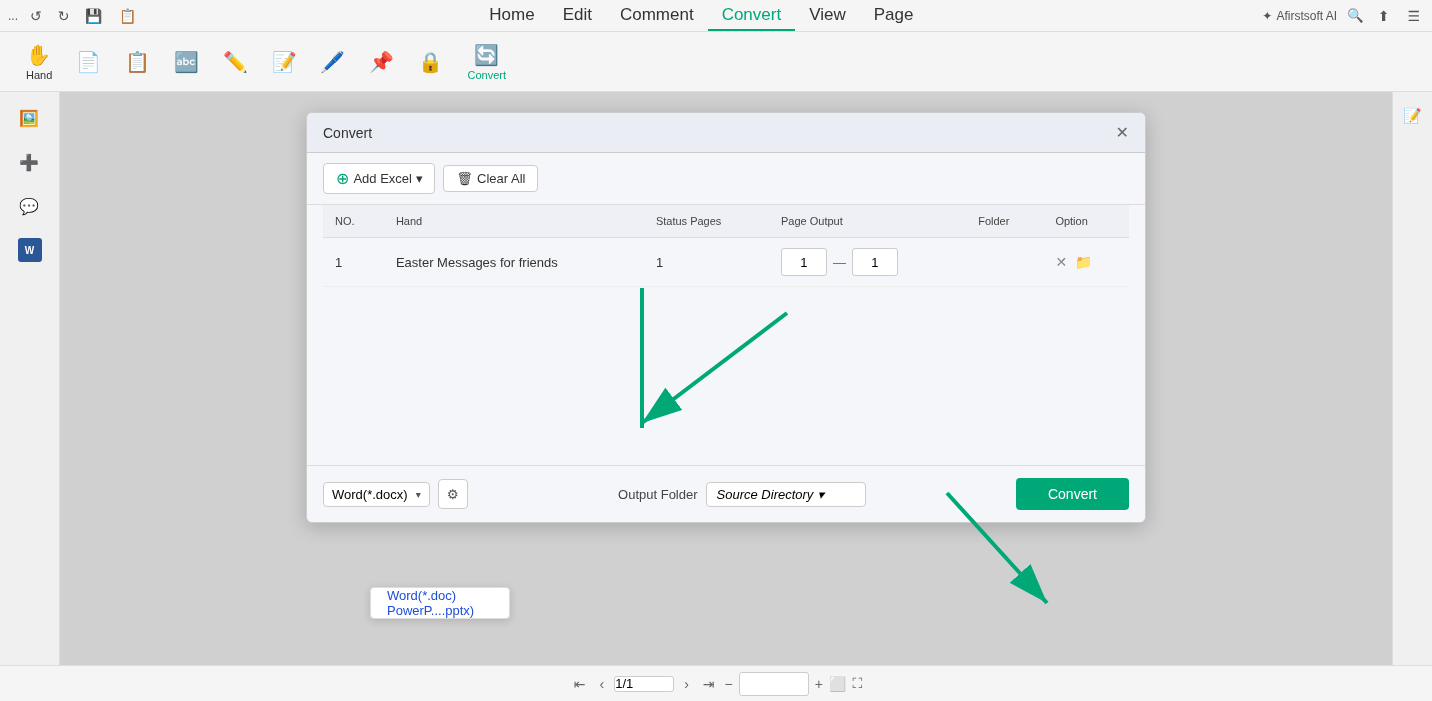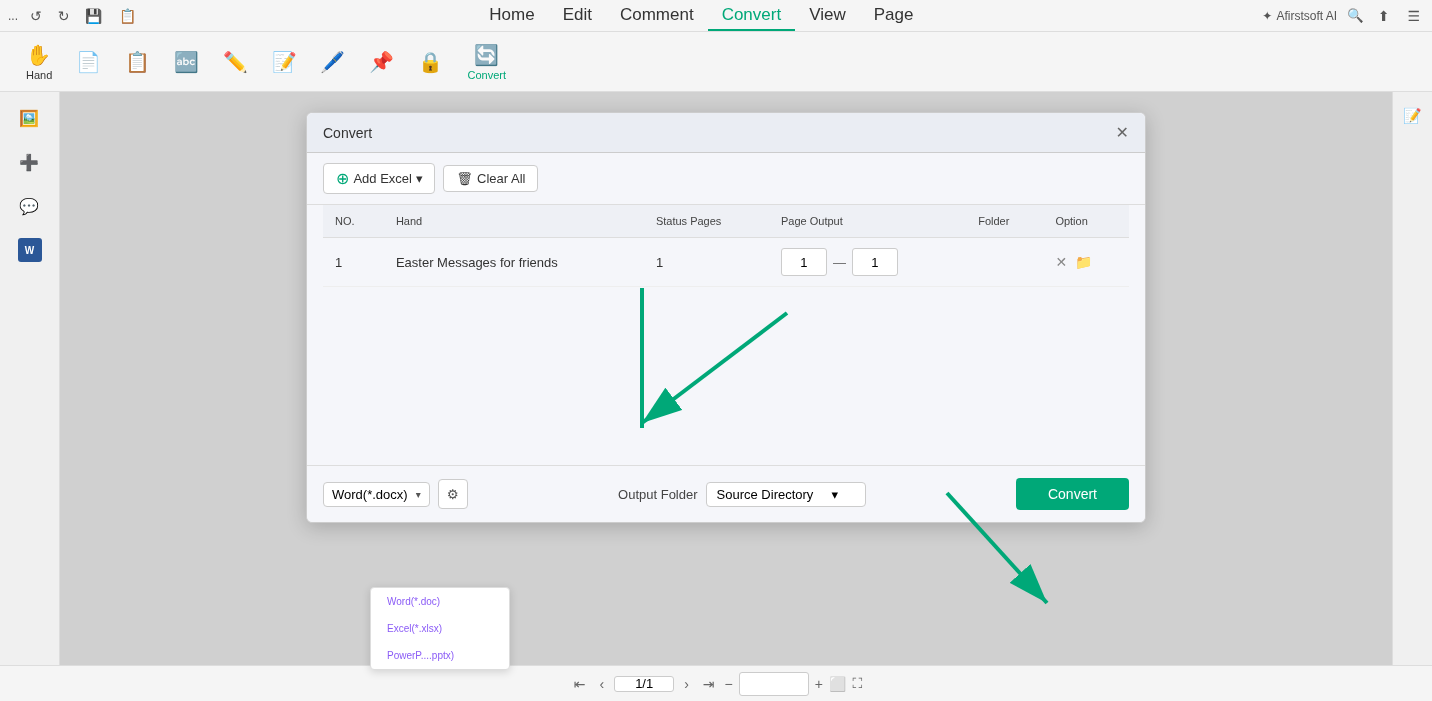--- a/index.html
+++ b/index.html
@@ -67,31 +67,31 @@
     .table-container { padding: 0 16px; min-height: 260px; }
 
     
     .dialog-bottom { display: flex; align-items: center; justify-content: space-between; padding: 12px 16px; border-top: 1px solid #ddd; background: #f5f6fa; border-radius: 0 0 6px 6px; }
     .bottom-left { display: flex; align-items: center; gap: 8px; }
     .format-select { display: flex; align-items: center; gap: 8px; border: 1px solid #ccc; border-radius: 4px; background: white; padding: 4px 8px; font-size: 13px; cursor: pointer; }
     .format-arrow { font-size: 10px; color: #555; }
     .settings-btn { width: 30px; height: 30px; border: 1px solid #ccc; border-radius: 4px; background: white; display: flex; align-items: center; justify-content: center; cursor: pointer; color: #555; }
     .output-section { display: flex; align-items: center; gap: 8px; }
     .output-label { font-size: 13px; color: #444; }
-    .output-select { display: flex; align-items: center; gap: 18px; border: 1px solid #ccc; border-radius: 4px; background: white; padding: 4px 10px; font-size: 13px; cursor: pointer; min-width: 160px; }
+    .output-select { display: flex; align-items: center; gap: 4px; border: 1px solid #ccc; border-radius: 4px; background: white; padding: 4px 10px; font-size: 13px; cursor: pointer; min-width: 160px; font-style: italic; }
     .convert-btn { padding: 8px 32px; background: #00a878; color: white; border: none; border-radius: 4px; font-size: 14px; cursor: pointer; font-weight: 500; }
 
     
     .dropdown-menu { position: absolute; top: 340px; left: 310px; background: white; border: 1px solid #ddd; border-radius: 4px; box-shadow: 0 2px 8px rgba(0,0,0,0.15); z-index: 100; min-width: 140px; }
-    .dropdown-item { padding: 8px 16px; font-size: 10px; color: #8b5cf6; cursor: pointer; }
+    .dropdown-item { padding: 0 16px; font-size: 13px; color: #1d4ed8; cursor: pointer; }
 
     
     .status-bar { height: 36px; background: #f5f5f5; border-top: 1px solid #ddd; display: flex; align-items: center; justify-content: center; gap: 12px; }
     .nav-page-btn { background: none; border: none; cursor: pointer; color: #666; font-size: 14px; padding: 2px 4px; }
-    .page-input-bar { width: 60px; height: 16px; border: 1px solid #ccc; border-radius: 3px; text-align: center; font-size: 13px; }
+    .page-input-bar { width: 60px; height: 16px; border: 1px solid #ccc; border-radius: 3px; text-align: left; font-size: 13px; }
     .zoom-input { width: 70px; height: 24px; border: 1px solid #ccc; border-radius: 3px; text-align: center; font-size: 13px; }
     .zoom-btn { background: none; border: none; cursor: pointer; color: #666; font-size: 14px; }
     .status-bar-center { display: flex; align-items: center; gap: 6px; }
   </style>
 </head>
 <body>
 
 <div class="top-bar">
   <div class="top-bar-left">
     <span class="menu-dots">...</span>
@@ -258,21 +258,20 @@
               <span>Source Directory</span>
               <span>▾</span>
             </button>
           </div>
           <button class="convert-btn">Convert</button>
         </div>
       </div>
 
       <div class="dropdown-menu" style="position:absolute;top:495px;left:310px;">
         <div class="dropdown-item">Word(*.doc)</div>
-        <div class="dropdown-item">Excel(*.xlsx)</div>
         <div class="dropdown-item">PowerP....pptx)</div>
 
       </div>
     </div>
   </div>
 
   <div class="right-panel">
     <div class="right-panel-btn">📝</div>
   </div>
 </div>

